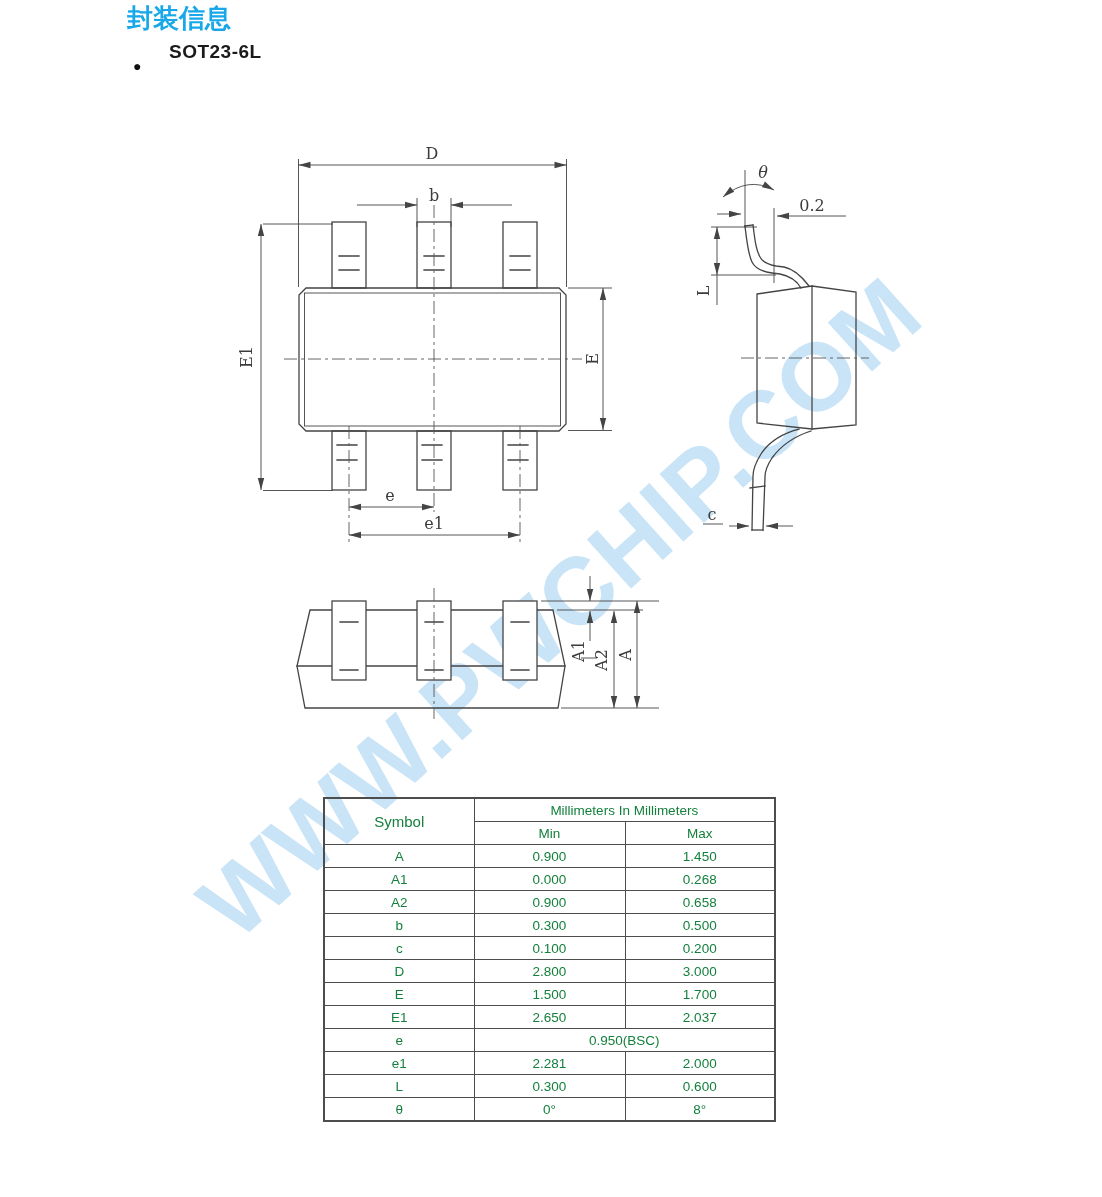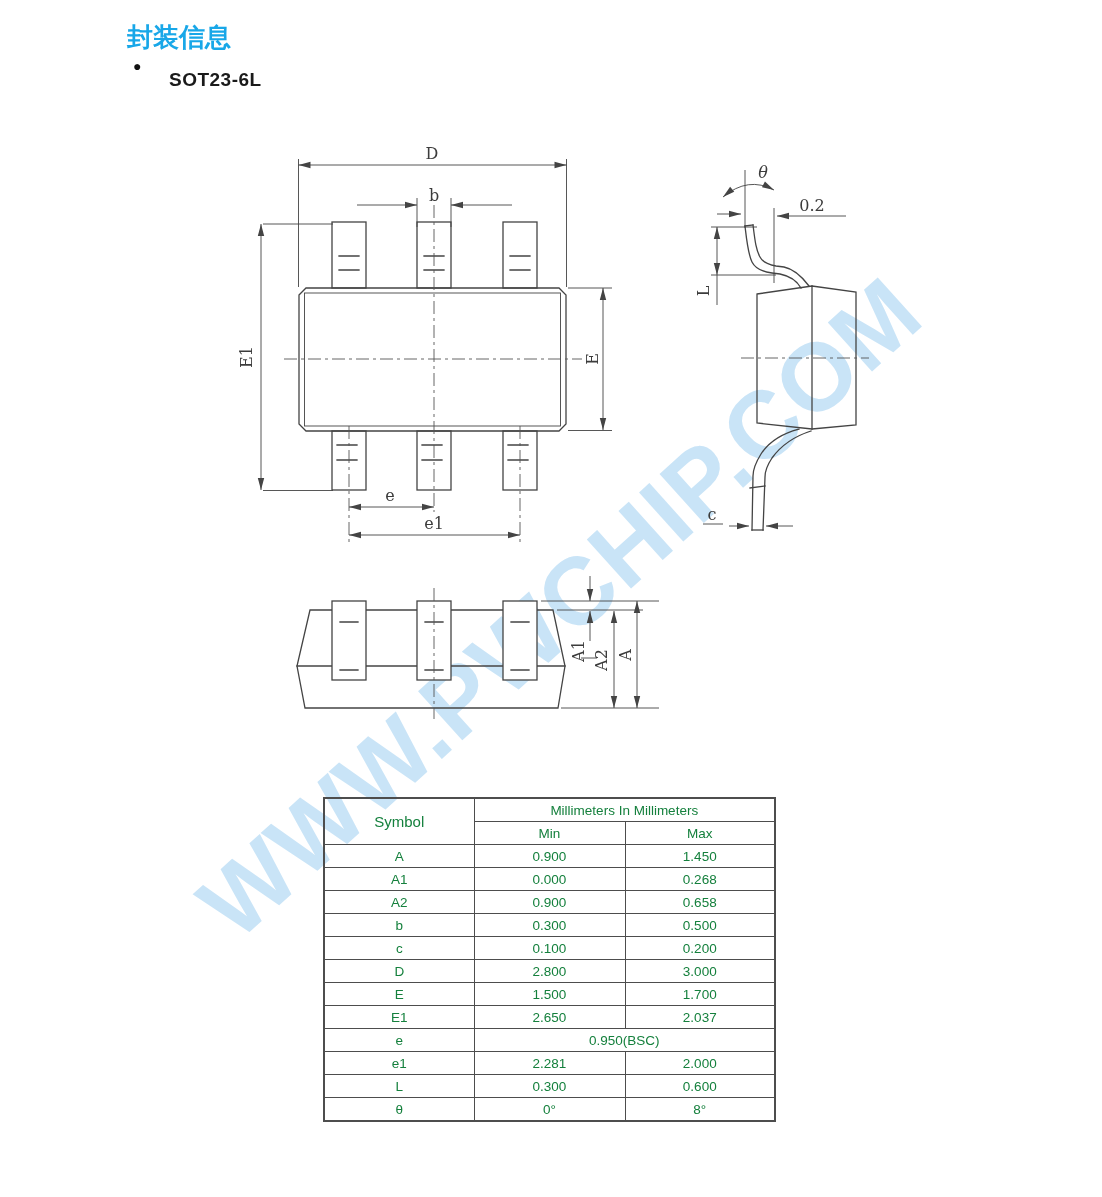--- a/index.html
+++ b/index.html
@@ -10,23 +10,23 @@
   
   #watermark{
     position:absolute;left:60px;top:548px;width:1000px;height:120px;
     transform:rotate(-42deg);transform-origin:50% 50%;
     font-family:"Liberation Sans",sans-serif;
     font-weight:bold;font-size:96px;letter-spacing:1px;line-height:120px;
     text-align:center;white-space:nowrap;z-index:0;user-select:none;
   }
   #drawing-svg{position:absolute;left:0;top:0;z-index:1;}
   .hdr{position:absolute;z-index:2;}
-  #page-title{left:127px;top:20px;font-size:26px;font-weight:bold;color:#18a7e8;}
+  #page-title{left:127px;top:1px;font-size:26px;font-weight:bold;color:#18a7e8;}
   #bullet-dot{left:133px;top:58px;font-size:14px;color:#111;}
-  #pkg-name{left:169px;top:69px;font-size:19px;font-weight:bold;color:#1a1a1a;letter-spacing:0.5px;}
+  #pkg-name{left:169px;top:41px;font-size:19px;font-weight:bold;color:#1a1a1a;letter-spacing:0.5px;}
 
   
   #dim-table{
     position:absolute;left:323px;top:797px;z-index:2;
     border-collapse:collapse;table-layout:fixed;width:451px;
     font-size:13.5px;color:#15803d;background:transparent;
   }
   #dim-table th,#dim-table td{
     border:1px solid #4d4d4d;text-align:center;vertical-align:middle;
     padding:0;height:22px;font-weight:normal;background:transparent;

